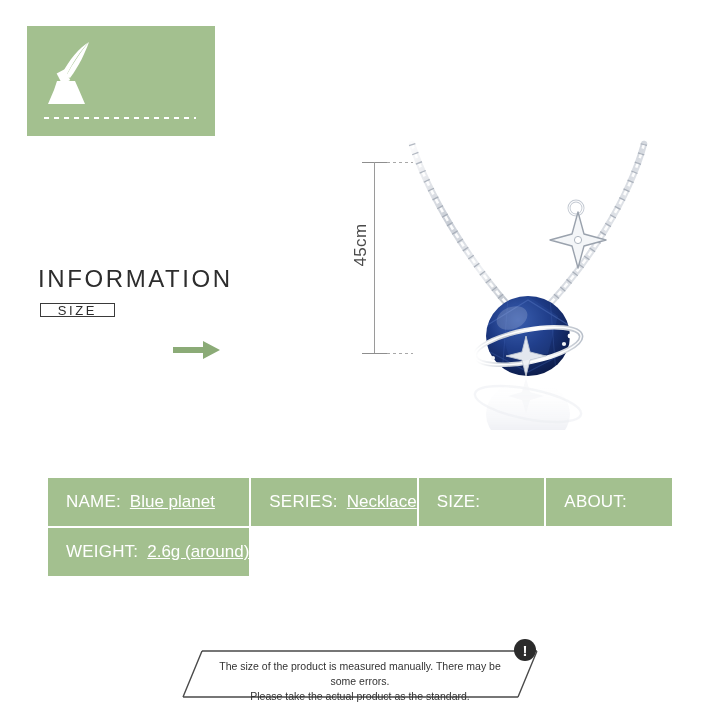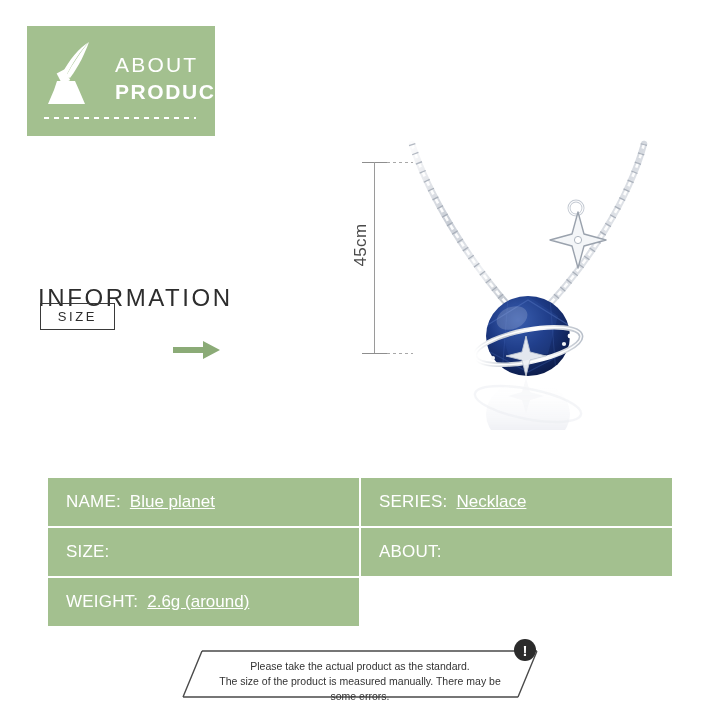--- a/index.html
+++ b/index.html
@@ -66,28 +66,27 @@
 
   
   .information-title {
     position: absolute;
     left: 38px;
     top: 265px;
     font-size: 24px;
     font-weight: 400;
     letter-spacing: 2.6px;
     color: #2d2d2d;
-    margin-top: 19px;
   }
   .size-box {
     position: absolute;
     left: 40px;
     top: 303px;
     width: 75px;
-    height: 27px;
+    height: 14px;
     border: 1.5px solid #3a3a3a;
     box-sizing: border-box;
     display: flex;
     align-items: center;
     justify-content: center;
   }
   .size-box span {
     font-size: 13px;
     letter-spacing: 2.6px;
     color: #2d2d2d;
@@ -160,21 +159,21 @@
   }
 
   
   .spec-table {
     position: absolute;
     left: 48px;
     top: 478px;
     width: 624px;
     height: 148px;
     display: grid;
-    grid-template-columns: 1fr 1fr;
+    grid-template-columns: 1fr 1fr 1fr 1fr;
     grid-template-rows: 1fr 1fr 1fr;
     gap: 2px;
     background: #ffffff;
   }
   .spec-cell {
     background: #a3c08f;
     display: flex;
     align-items: center;
     padding-left: 18px;
     box-sizing: border-box;
@@ -231,24 +230,20 @@
 </head>
 <body>
 
 <div class="about-banner">
   <svg class="quill-icon" viewBox="0 0 62 66">
     <path d="M44 2 C36 10 27 24 21 36 L17 34 C24 20 34 8 44 2 Z" fill="#ffffff"></path>
     <path d="M44 2 C40 13 34 26 25 38 L21 36 C28 23 37 10 44 2 Z" fill="#ffffff"></path>
     <rect x="14" y="31" width="9" height="12" transform="rotate(-28 18 37)" fill="#ffffff"></rect>
     <path d="M12 41 L30 41 L34 50 L40 64 L3 64 L9 50 Z" fill="#ffffff"></path>
   </svg>
-  <div class="about-text">
-    <div class="about-line1">ABOUT</div>
-    <div class="about-line2">PRODUCT</div>
-  </div>
   <div class="banner-dashes"></div>
 </div>
 
 <div class="information-title">INFORMATION</div>
 <div class="size-box">
   <span>SIZE</span>
 </div>
 <svg class="green-arrow" viewBox="0 0 48 20">
   <path d="M0 7 L30 7 L30 1 L47 10 L30 19 L30 13 L0 13 Z" fill="#8bab77"></path>
 </svg>
@@ -363,19 +358,19 @@
     <span class="spec-key">WEIGHT:</span>
     <span class="spec-val">2.6g (around)</span>
   </div>
 </div>
 
 <div class="note-wrap">
   <svg class="note-svg" viewBox="0 0 356 48" preserveAspectRatio="none">
     <path d="M20 1 L355 1 M336 47 L1 47 M20 1 L1 47 M355 1 L336 47" stroke="#4a4a4a" stroke-width="1.4" fill="none"></path>
   </svg>
   <div class="note-text">
+    <div>The size of the product is measured manually. There may be some errors.</div>
     <div>Please take the actual product as the standard.</div>
-    <div>The size of the product is measured manually. There may be some errors.</div>
   </div>
   <div class="note-badge">
     <span>!</span>
   </div>
 </div>
 
 </body></html>

